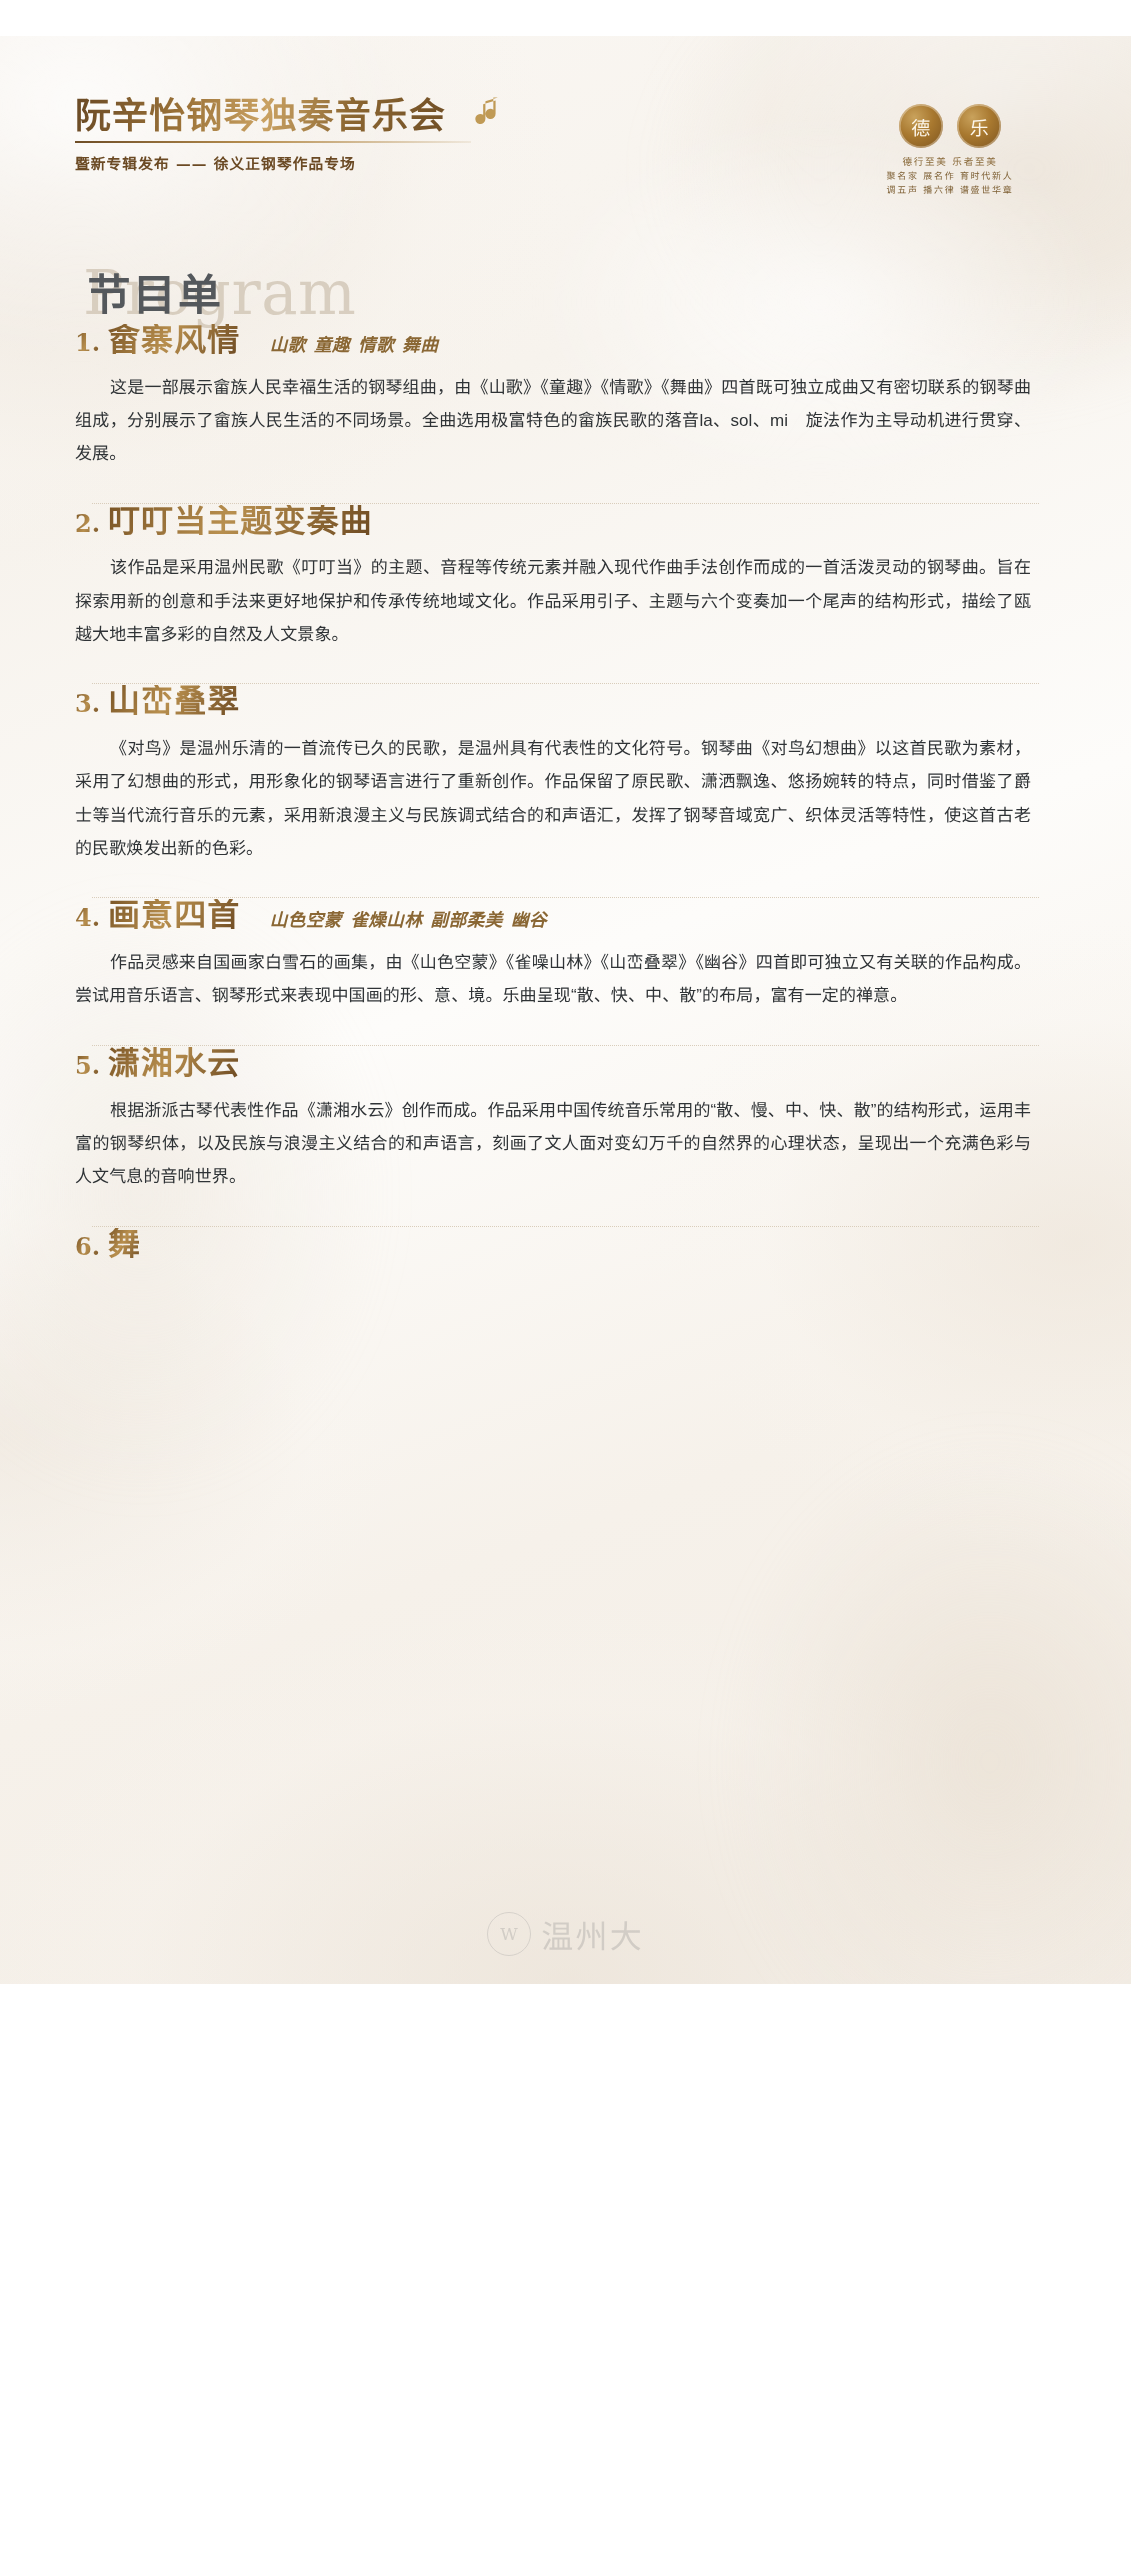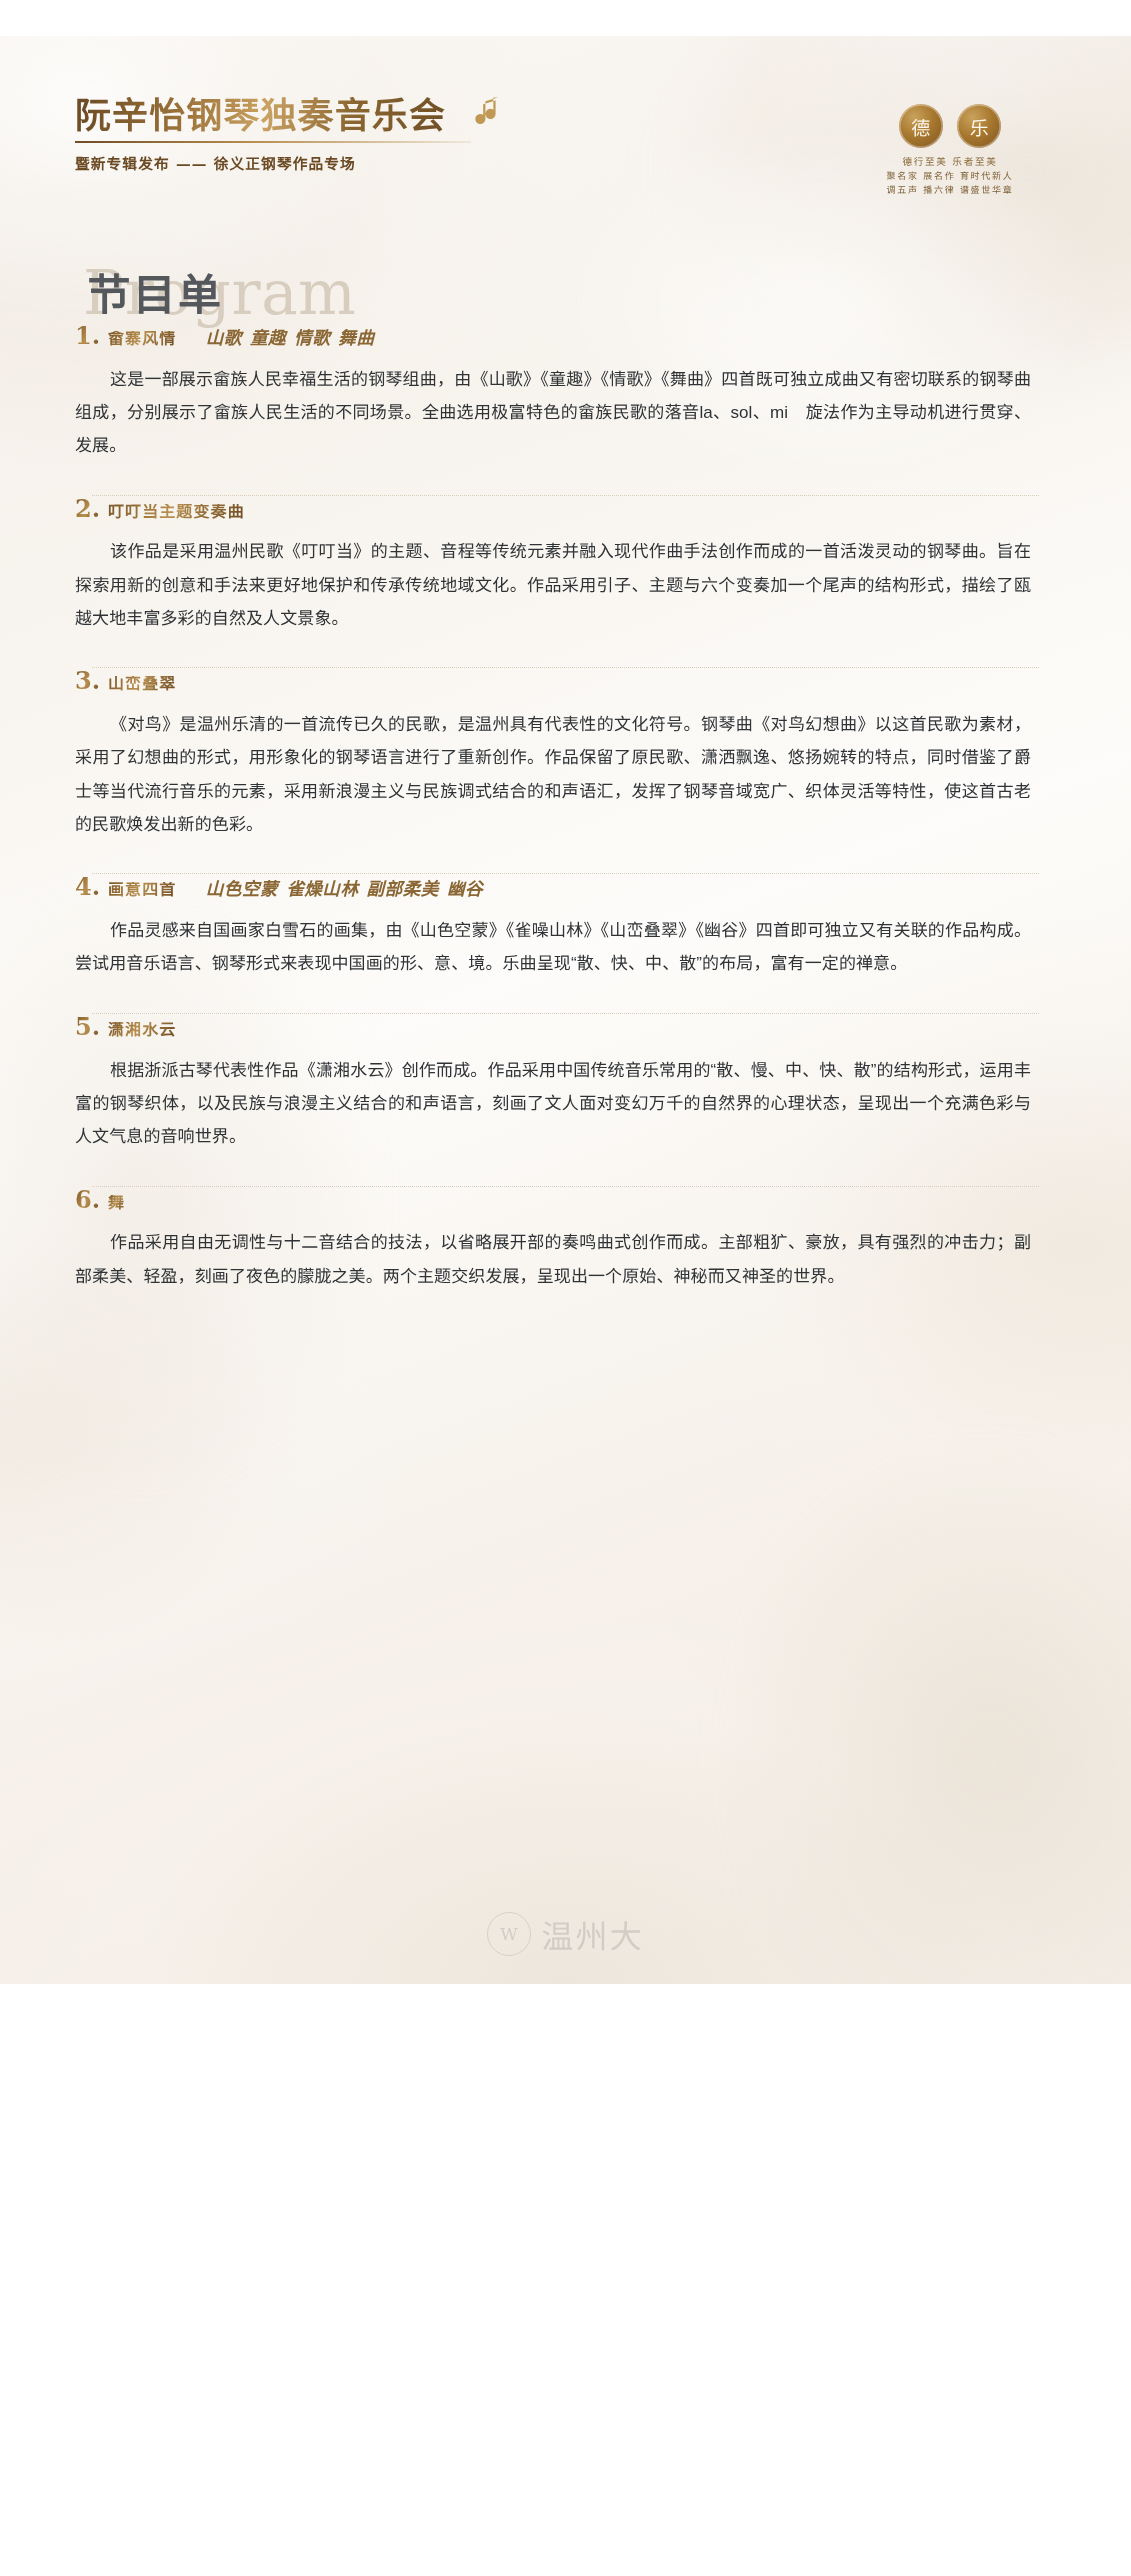--- a/index.html
+++ b/index.html
@@ -203,21 +203,21 @@
     font-size: 24px;
     line-height: 1;
     background: linear-gradient(120deg, #7a5526 0%, #b88f4e 50%, #6d4a22 100%);
     -webkit-background-clip: text;
     background-clip: text;
     color: transparent;
   }
   .item-title {
     font-family: Liberation Serif, serif;
     font-weight: bold;
-    font-size: 16px;
+    font-size: 32px;
     line-height: 1;
     letter-spacing: 1.1px;
     background: linear-gradient(120deg, #7a5526 0%, #b88f4e 45%, #6d4a22 100%);
     -webkit-background-clip: text;
     background-clip: text;
     color: transparent;
     margin-left: -6.8px;
   }
   .item-movements {
     display: flex;
@@ -380,21 +380,20 @@
         </div>
         <div class="item-body">根据浙派古琴代表性作品《潇湘水云》创作而成。作品采用中国传统音乐常用的“散、慢、中、快、散”的结构形式，运用丰富的钢琴织体，以及民族与浪漫主义结合的和声语言，刻画了文人面对变幻万千的自然界的心理状态，呈现出一个充满色彩与人文气息的音响世界。</div>
         <div class="divider"></div>
       </div>
 
       <div class="item">
         <div class="item-head">
           <div class="item-num">6.</div>
           <div class="item-title">舞</div>
         </div>
-        <div class="item-body">作品采用自由无调性与十二音结合的技法，以省略展开部的奏鸣曲式创作而成。主部粗犷、豪放，具有强烈的冲击力；副部柔美、轻盈，刻画了夜色的朦胧之美。两个主题交织发展，呈现出一个原始、神秘而又神圣的世界。</div>
 
       </div>
 
     </div>
   </div>
 
   <div class="footer-watermark">
     <div class="wm-logo">W</div>
     <div class="wm-text">温州大</div>
   </div>

